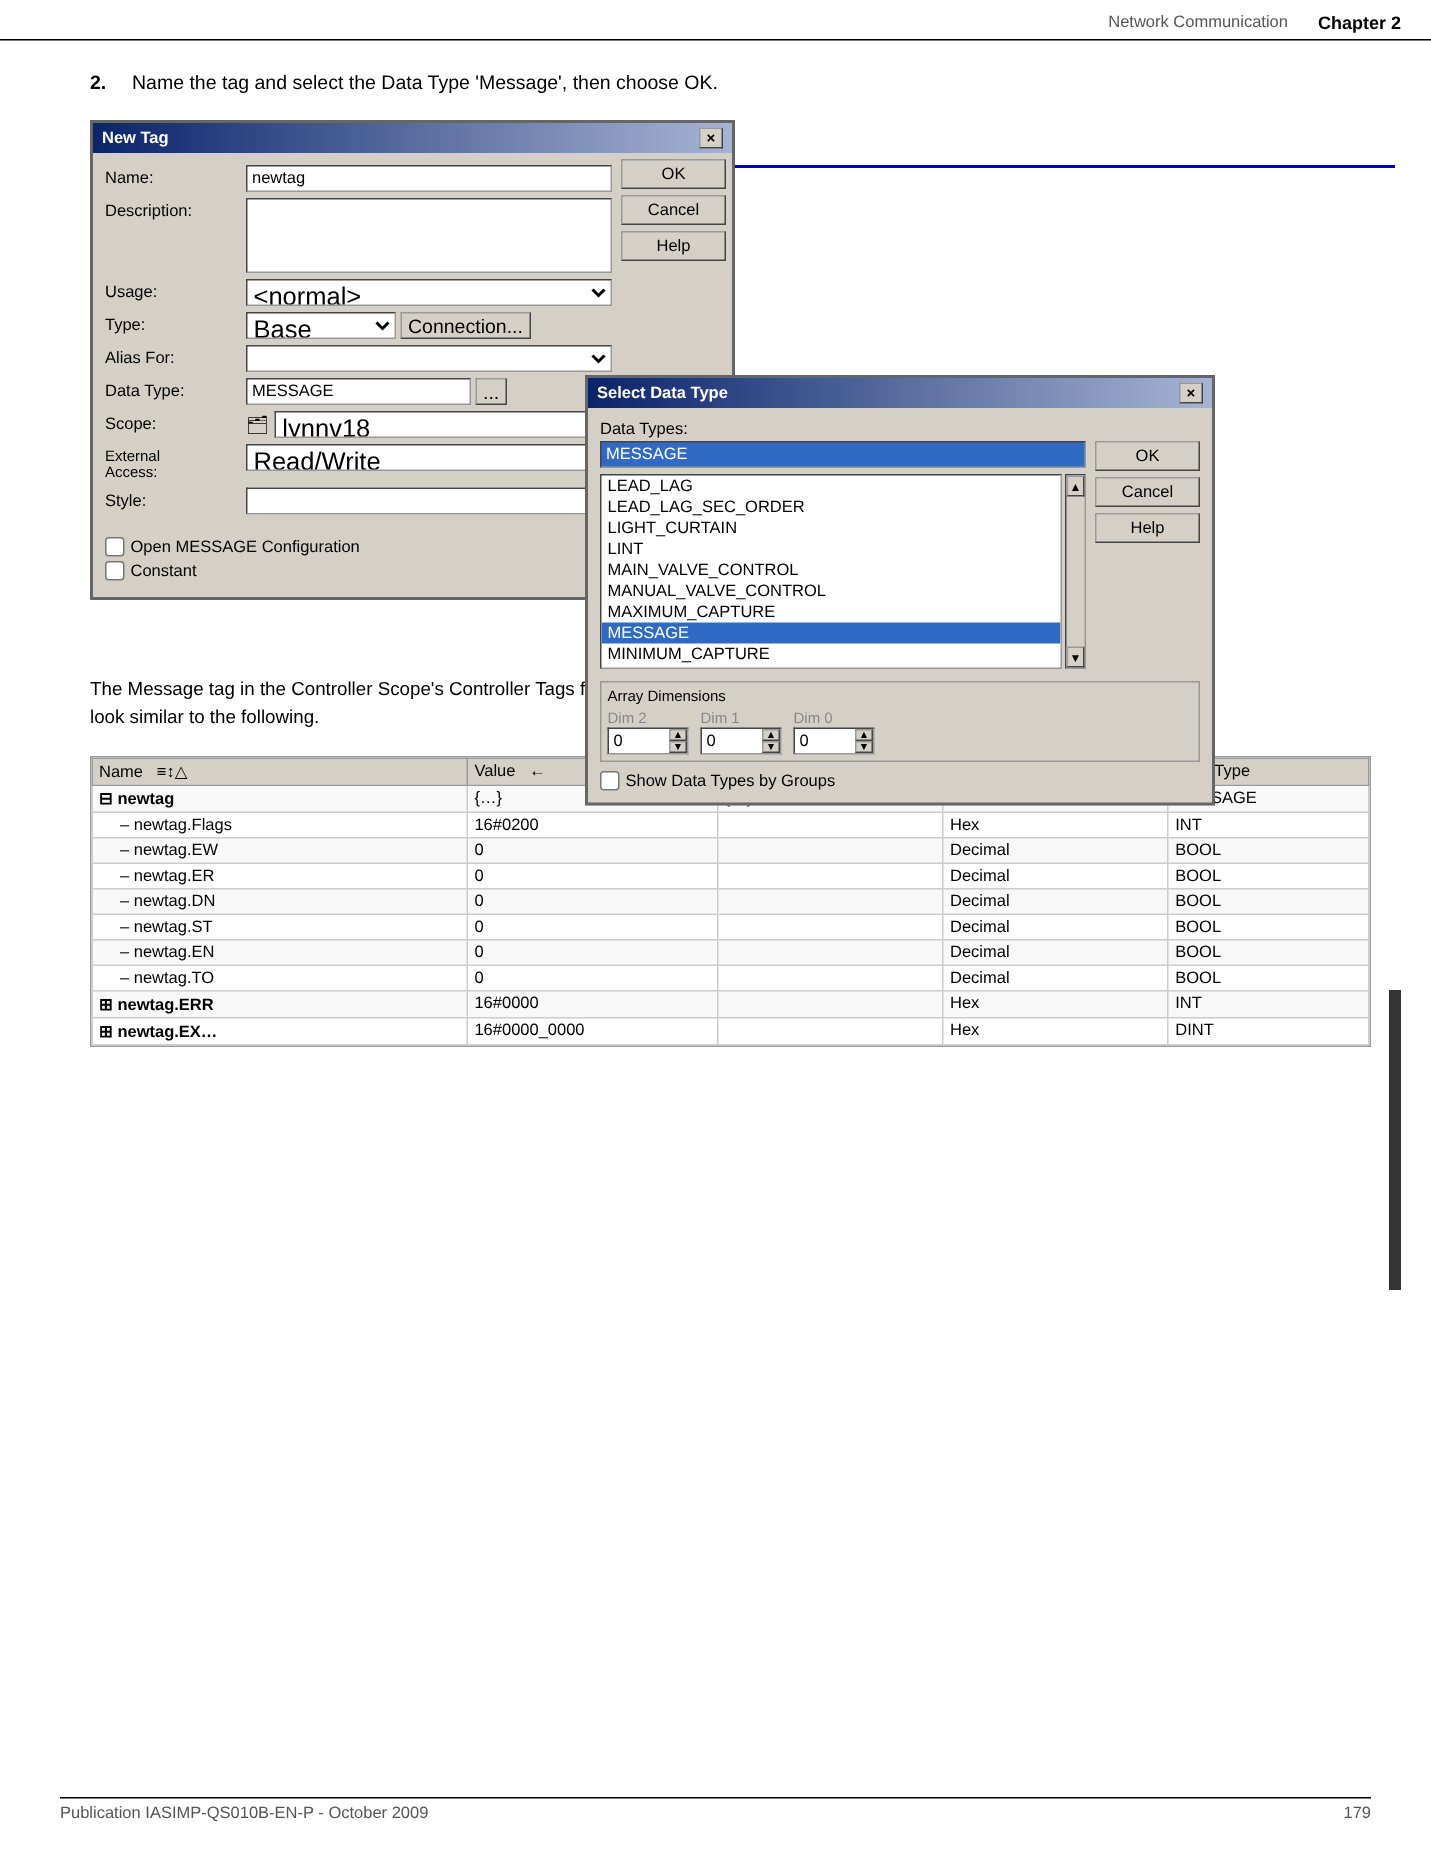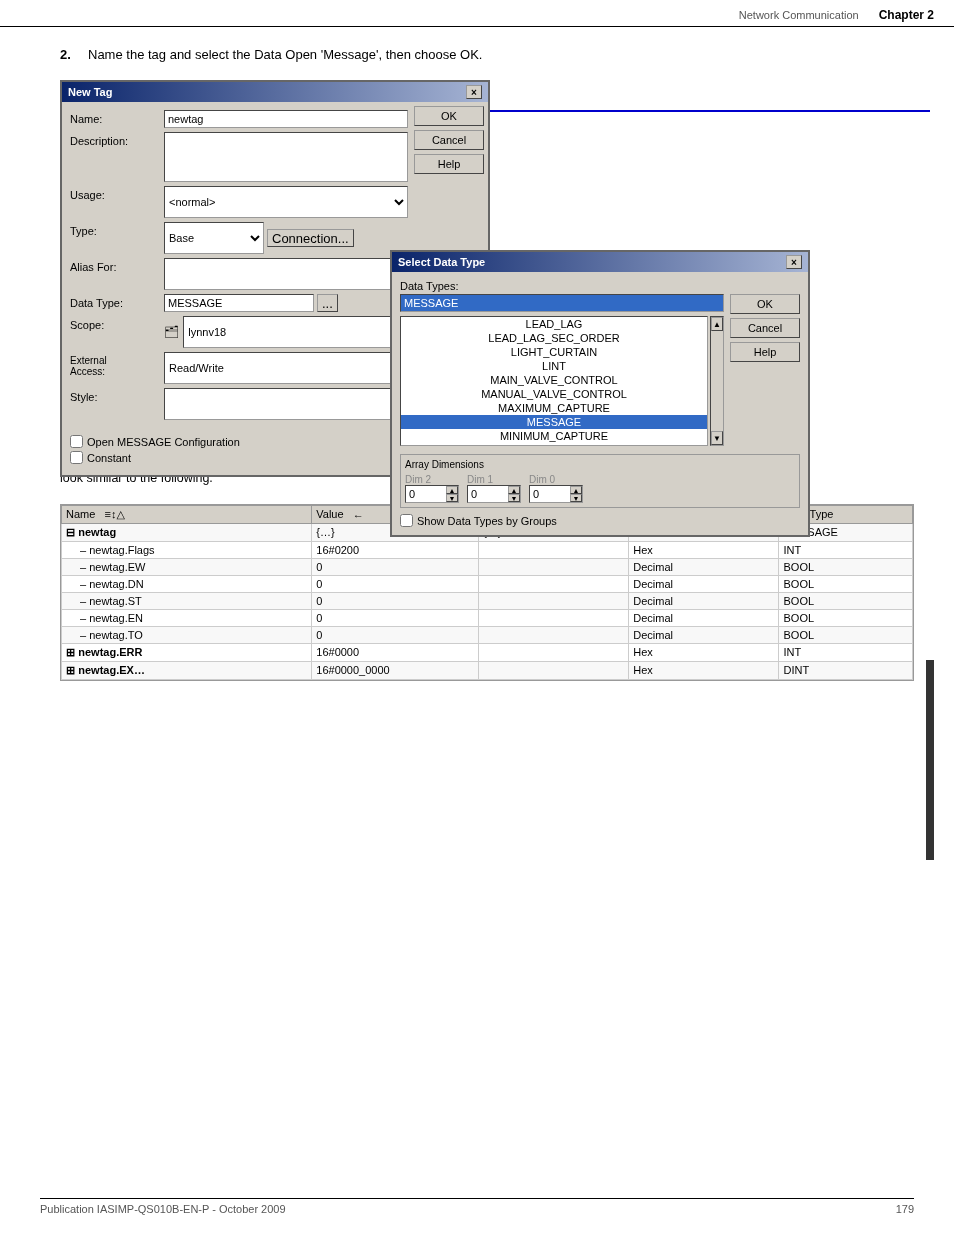--- a/index.html
+++ b/index.html
@@ -106,22 +106,22 @@
       border: 1px inset #999;
       background: white;
       font-size: 11px;
       width: 100%;
       height: 50px;
       resize: none;
     }
     .dialog-select {
       border: 1px inset #999;
       background: white;
-      font-size: 11px;
-      height: 32px;
+      font-size: 17px;
+      height: 18px;
       width: 100%;
     }
     .dialog-select-with-btn {
       display: flex;
       gap: 3px;
       align-items: center;
     }
     .small-btn {
       border: 1px outset #999;
       background: #d4d0c8;
@@ -194,21 +194,20 @@
       background-color: #316ac5;
       color: white;
     }
     .sdt-list {
       flex: 1;
       height: 130px;
       border: 1px inset #999;
       background: white;
       overflow-y: scroll;
       font-size: 11px;
-      text-align: center;
     }
     .sdt-list-item {
       padding: 1px 4px;
       cursor: pointer;
       white-space: nowrap;
     }
     .sdt-list-item.selected {
       background: #316ac5;
       color: white;
     }
@@ -364,21 +363,21 @@
 
 <div class="page-header">
   <span class="page-header-chapter">Network Communication</span>
   <span class="page-header-right">Chapter 2</span>
 </div>
 
 <div class="main-content">
 
   <div class="step-instruction">
     <span class="step-number">2.</span>
-    <span>Name the tag and select the Data Open 'Message', then choose OK.</span>
+    <span>Name the tag and select the Data Type 'Message', then choose OK.</span>
   </div>
 
   <div class="dialogs-container">
 
     <div class="blue-line"></div>
 
     <div class="new-tag-dialog">
       <div class="dialog-titlebar">
         <span>New Tag</span>
         <div class="dialog-close-btn">×</div>
@@ -564,20 +563,27 @@
             <td class="col-datatype">INT</td>
           </tr>
           <tr>
             <td class="col-name" style="padding-left: 18px;">– newtag.EW</td>
             <td class="col-value">0</td>
             <td class="col-force"></td>
             <td class="col-style">Decimal</td>
             <td class="col-datatype">BOOL</td>
           </tr>
           <tr>
+            <td class="col-name" style="padding-left: 18px;">– newtag.ER</td>
+            <td class="col-value">0</td>
+            <td class="col-force"></td>
+            <td class="col-style">Decimal</td>
+            <td class="col-datatype">BOOL</td>
+          </tr>
+          <tr>
             <td class="col-name" style="padding-left: 18px;">– newtag.DN</td>
             <td class="col-value">0</td>
             <td class="col-force"></td>
             <td class="col-style">Decimal</td>
             <td class="col-datatype">BOOL</td>
           </tr>
           <tr>
             <td class="col-name" style="padding-left: 18px;">– newtag.ST</td>
             <td class="col-value">0</td>
             <td class="col-force"></td>

